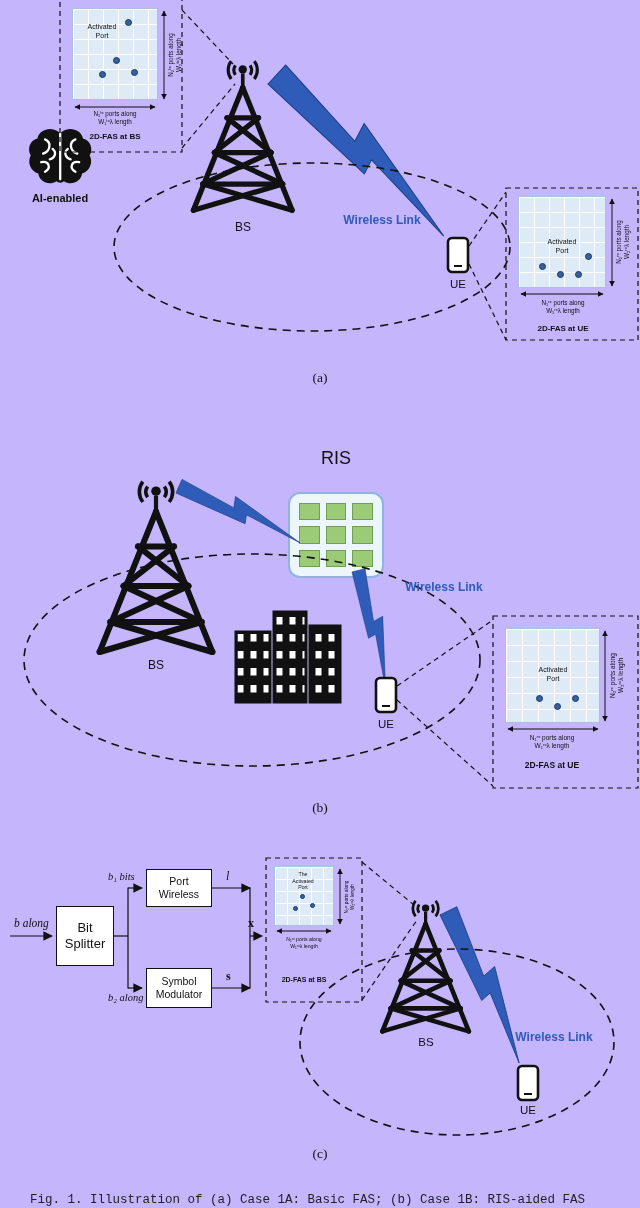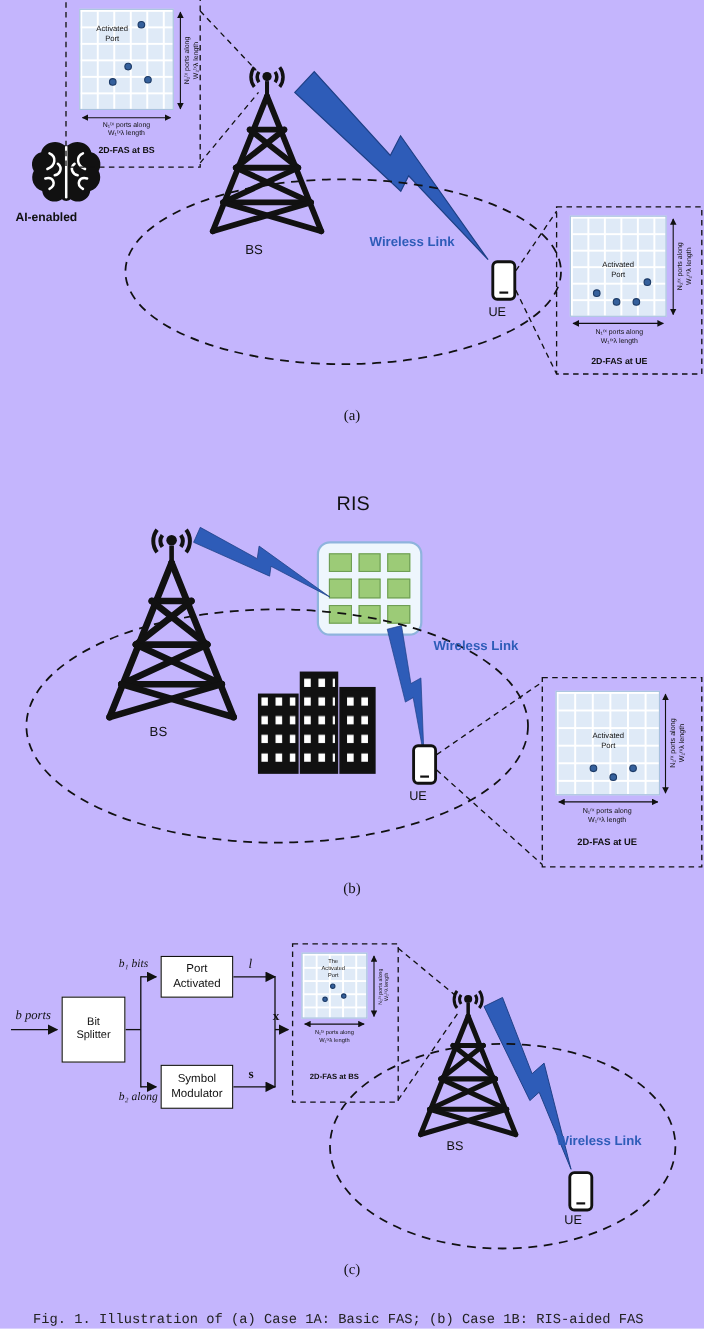--- a/index.html
+++ b/index.html
@@ -9,21 +9,21 @@
   .art{position:absolute;left:0;top:0;z-index:3;pointer-events:none}
   .fas-grid{position:absolute;z-index:2;background-color:#dfeaf7;
     background-image:linear-gradient(#fff 1.4px,transparent 1.4px),linear-gradient(90deg,#fff 1.4px,transparent 1.4px);
     border:1px solid #a8c2de}
   .dot{position:absolute;border-radius:50%;background:#35609c;border:1px solid #1c3a66}
   .ap{position:absolute;text-align:center;line-height:1.25;white-space:pre-line;color:#111;z-index:4}
   .vlabel{position:absolute;z-index:4;transform-origin:0 0;transform:rotate(-90deg);
     text-align:center;line-height:1.3;white-space:pre-line}
   .hlabel{position:absolute;z-index:4;text-align:center;line-height:1.3;white-space:pre-line}
   .ptitle{position:absolute;z-index:4;text-align:center;font-weight:bold}
-  .lbl{position:absolute;z-index:4;text-align:left}
+  .lbl{position:absolute;z-index:4;text-align:center}
   .blue{color:#2e5cb8;font-weight:bold}
   .tag{position:absolute;z-index:4;text-align:center;font-family:"Liberation Serif","DejaVu Serif",serif;font-size:13.5px}
   .box{position:absolute;z-index:4;border:1.4px solid #111;background:#fff;display:flex;align-items:center;
     justify-content:center;text-align:center;white-space:pre-line;line-height:1.25}
   .mvar{position:absolute;z-index:4;font-family:Liberation Serif, serif;text-align:left}
   .ital{font-style:italic}
   .bold{font-weight:bold}
   .ris{position:absolute;z-index:2;border:2px solid #8fb4dd;border-radius:12px;background:#eef6fd;
     display:grid;grid-template-columns:repeat(3,1fr);grid-template-rows:repeat(3,1fr);gap:6px;padding:9px}
   .ris>div{background:#9ccb77;border:1px solid #6f9e55}
@@ -238,27 +238,27 @@
   <div class="ap" style="left:525px;top:666px;width:56px;font-size:7px">Activated
 Port</div>
   <div class="vlabel" style="left:609px;top:723px;width:95px;font-size:6.5px">N₂ʳˣ ports along
 W₂ʳˣλ length</div>
   <div class="hlabel" style="left:492px;top:734px;width:120px;font-size:6.5px">N₁ʳˣ ports along
 W₁ʳˣλ length</div>
   <div class="ptitle" style="left:492px;top:760px;width:120px;font-size:8.5px">2D-FAS at UE</div>
 
   <div class="tag" style="left:300px;top:800px;width:40px">(b)</div>
 
-  <div class="mvar ital" style="left:14px;top:917px;width:44px;font-size:11.5px">b ports</div>
-  <div class="box" style="left:56px;top:906px;width:58px;height:60px;font-size:10px">Bit
+  <div class="mvar ital" style="left:14px;top:917px;width:44px;font-size:11.5px">b along</div>
+  <div class="box" style="left:56px;top:906px;width:58px;height:60px;font-size:13px">Bit
 Splitter</div>
   <div class="mvar ital" style="left:108px;top:871px;width:40px;font-size:10.5px">b₁ bits</div>
   <div class="mvar ital" style="left:108px;top:992px;width:40px;font-size:10.5px">b₂ along</div>
   <div class="box" style="left:146px;top:869px;width:66px;height:38px;font-size:10.5px">Port
-Activated</div>
+Wireless</div>
   <div class="box" style="left:146px;top:968px;width:66px;height:40px;font-size:10.5px">Symbol
 Modulator</div>
   <div class="mvar ital" style="left:226px;top:869px;width:20px;font-size:12px">l</div>
   <div class="mvar bold" style="left:226px;top:969px;width:20px;font-size:12px">s</div>
   <div class="mvar bold" style="left:248px;top:916px;width:20px;font-size:12px">x</div>
 
   <div class="fas-grid" style="left:274px;top:866px;width:60px;height:60px;background-size:12px 12px">
     <div class="dot" style="left:25px;top:27px;width:5px;height:5px"></div>
     <div class="dot" style="left:18px;top:39px;width:5px;height:5px"></div>
     <div class="dot" style="left:35px;top:36px;width:5px;height:5px"></div>

